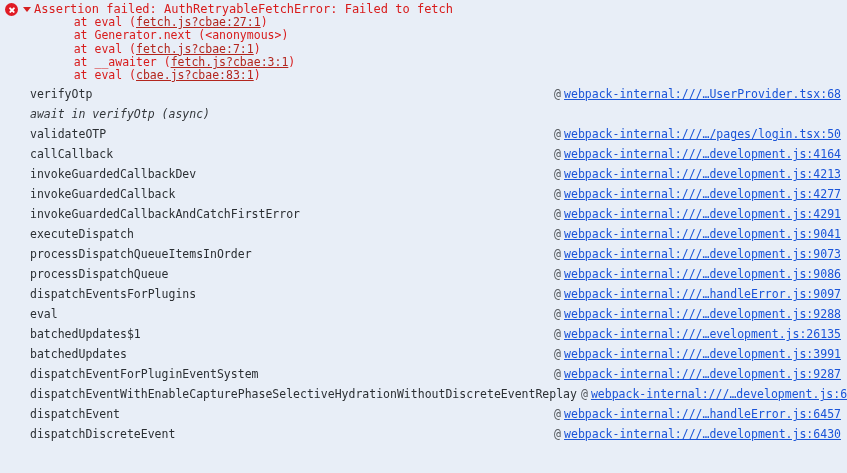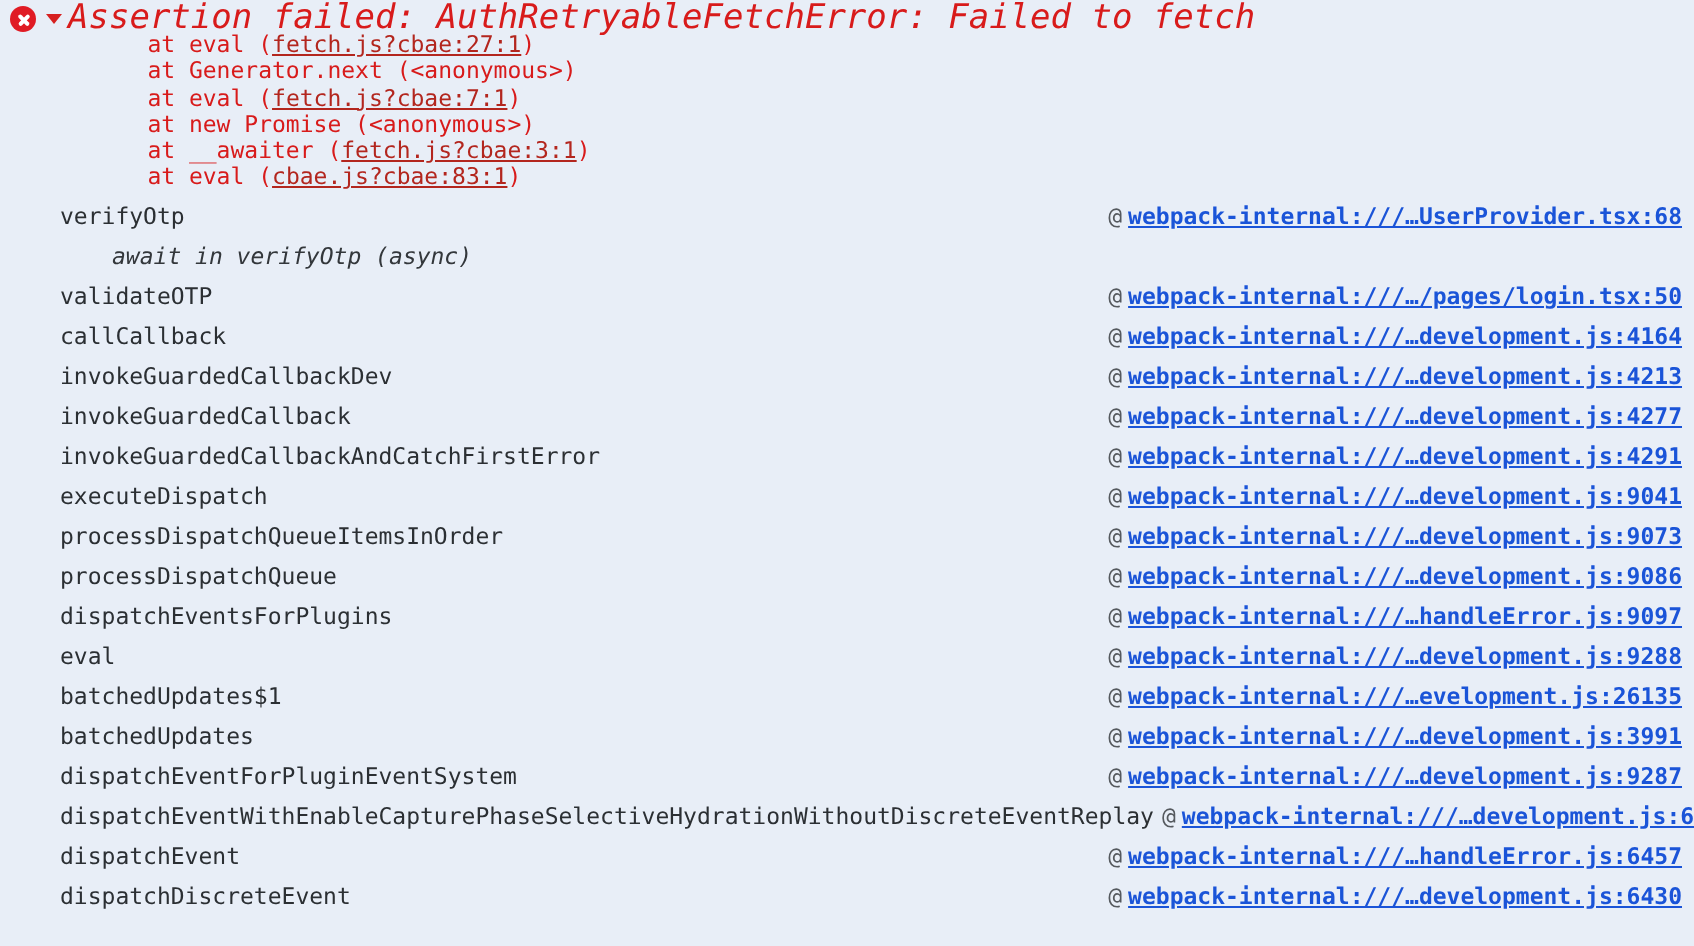--- a/index.html
+++ b/index.html
@@ -64,23 +64,22 @@
     height: 0;
     border-left: 4.5px solid transparent;
     border-right: 4.5px solid transparent;
     border-top: 5.5px solid #d62020;
     margin: 5px 3px 0 1px;
     cursor: default;
   }
   .error-title {
     color: #d81b1b;
     white-space: pre;
-    font-size: 17px;
+    font-size: 12px;
     letter-spacing: 0px;
-    font-style: italic;
   }
 
   
   .trace-lines {
     padding-left: 46px;
     margin-top: -1px;
   }
   .trace-line {
     color: #d81b1b;
     line-height: 13.3px;
@@ -108,21 +107,20 @@
     white-space: nowrap;
   }
   .frame-fn {
     color: #2b2f33;
     flex: 0 0 auto;
     font-size: 11.5px;
   }
   .frame-fn.async-marker {
     font-style: italic;
     color: #33373b;
-    margin-left: 26px;
   }
   .frame-spacer {
     flex: 1 1 auto;
     min-width: 4px;
   }
   .frame-loc {
     flex: 0 0 auto;
     display: inline-flex;
     align-items: baseline;
     color: #4a4f55;
@@ -130,21 +128,20 @@
   }
   .frame-at {
     color: #55595e;
     margin-right: 3px;
   }
   .frame-link {
     color: #1a54d8;
     text-decoration: underline;
     text-underline-offset: 1px;
     cursor: pointer;
-    font-weight: bold;
   }
   
   .frame-row.no-loc .frame-loc { visibility: hidden; }
 </style>
 </head>
 <body>
 
 <div id="console-panel">
 
   <div class="error-group-header">
@@ -154,21 +151,20 @@
         <span class="x2"></span>
     </span>
     <span class="disclosure-triangle"></span>
     <span class="error-title">Assertion failed: AuthRetryableFetchError: Failed to fetch</span>
   </div>
 
   <div class="trace-lines" id="trace-lines">
       <div class="trace-line"><span>    at eval (</span><span class="file-link">fetch.js?cbae:27:1</span><span>)</span></div>
       <div class="trace-line"><span>    at Generator.next (</span><span>&lt;anonymous&gt;)</span></div>
       <div class="trace-line"><span>    at eval (</span><span class="file-link">fetch.js?cbae:7:1</span><span>)</span></div>
-      <div class="trace-line"><span>    at new Promise (</span><span>&lt;anonymous&gt;)</span></div>
       <div class="trace-line"><span>    at __awaiter (</span><span class="file-link">fetch.js?cbae:3:1</span><span>)</span></div>
       <div class="trace-line"><span>    at eval (</span><span class="file-link">cbae.js?cbae:83:1</span><span>)</span></div>
     </div>
 
   <div class="frames" id="frames">
       <div class="frame-row">
         <span class="frame-fn">verifyOtp</span>
         <span class="frame-spacer"></span>
         <span class="frame-loc">
           <span class="frame-at">@</span>

